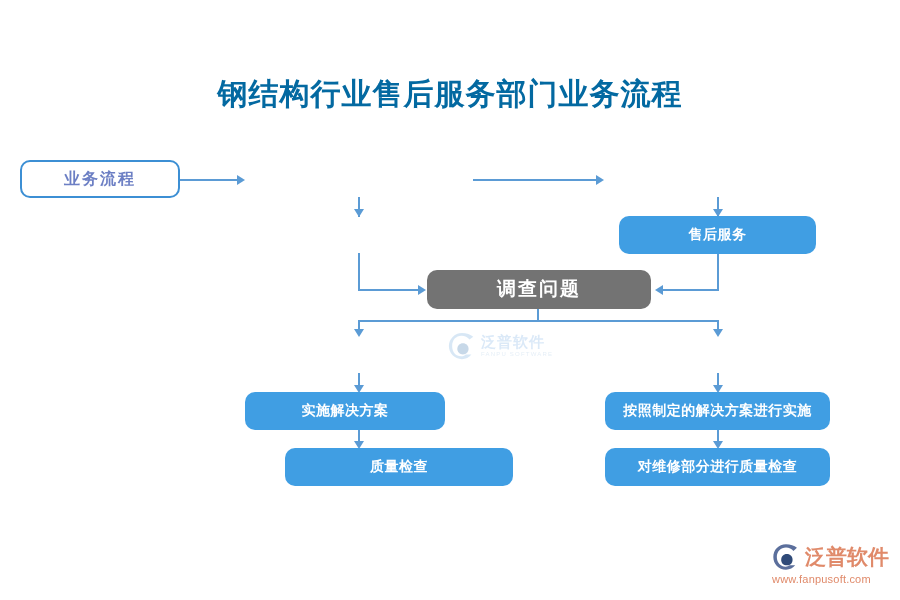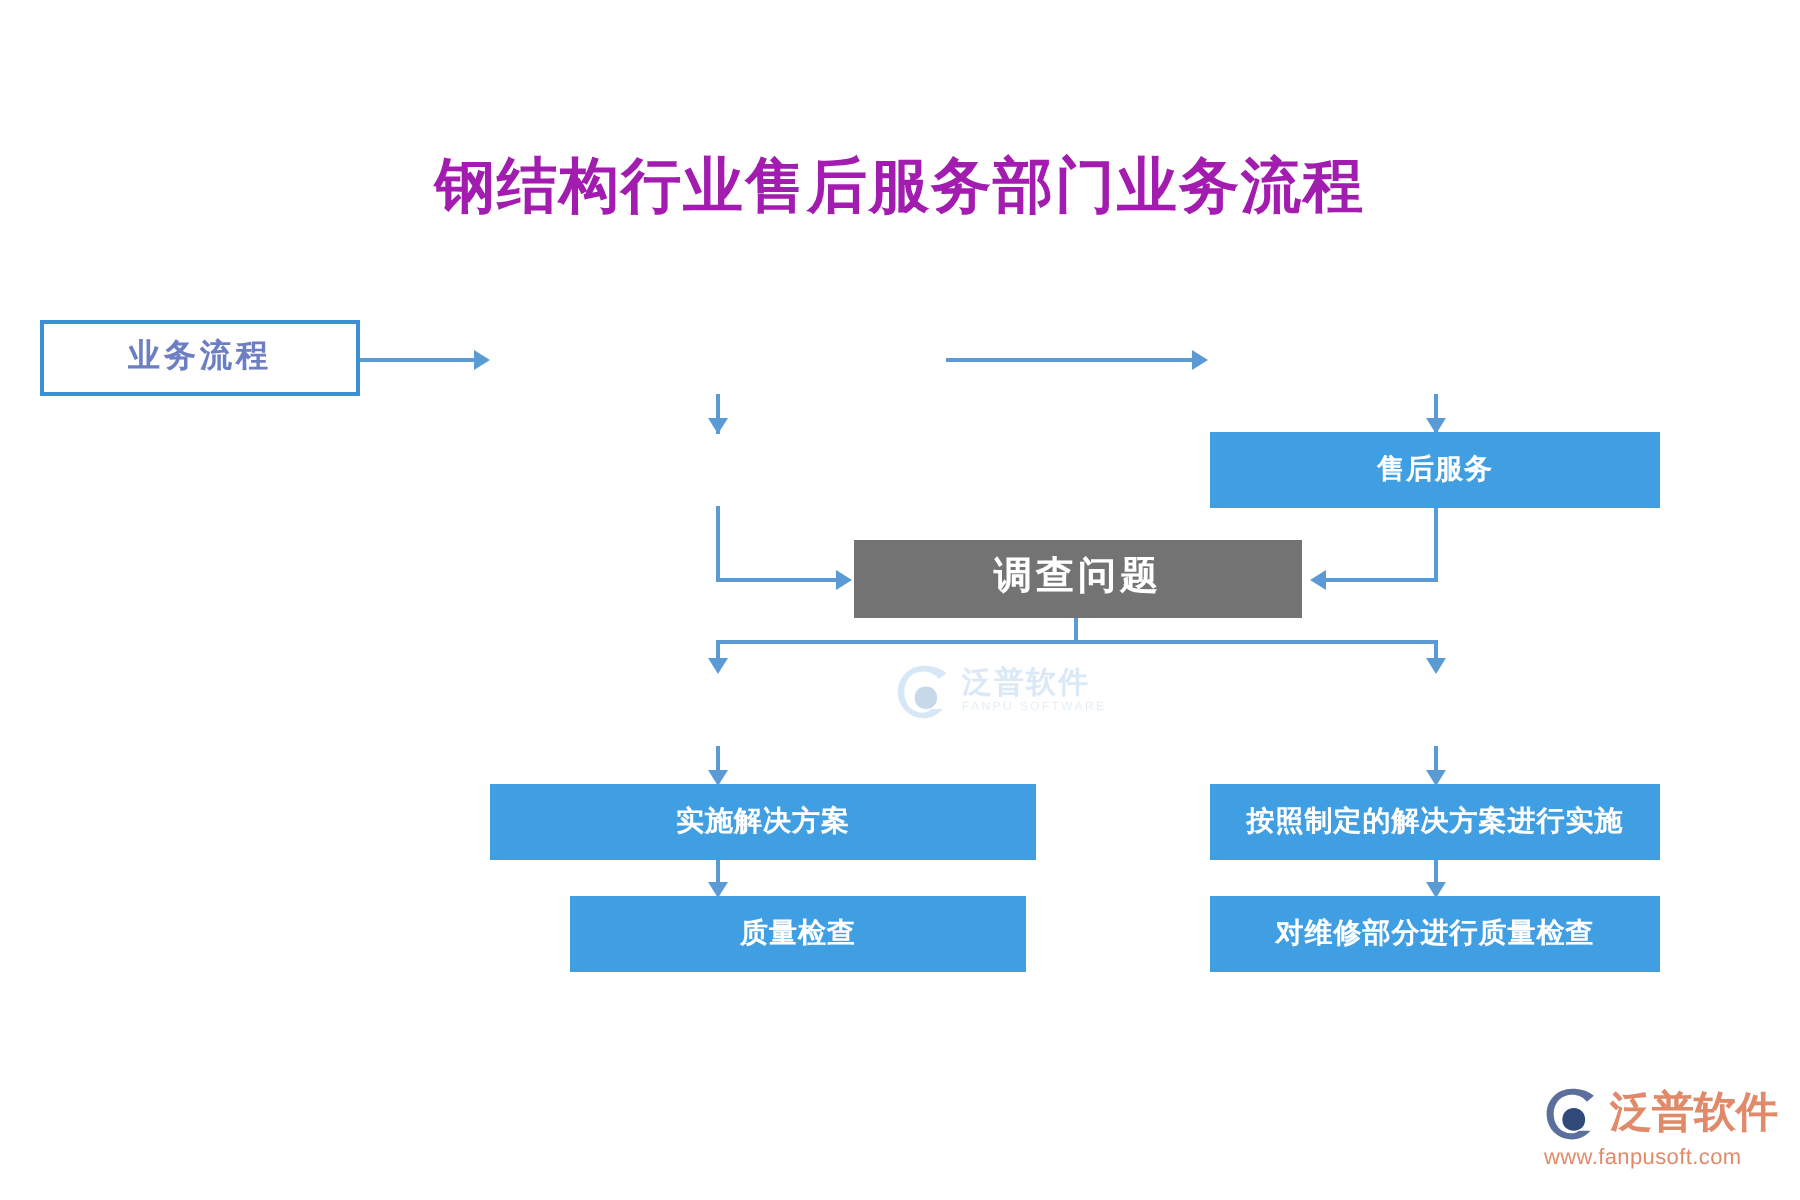--- a/index.html
+++ b/index.html
@@ -6,29 +6,29 @@
   body{
     width:900px;height:600px;overflow:hidden;background:#ffffff;
     font-family:"Liberation Sans","DejaVu Sans",sans-serif;
     -webkit-font-smoothing:antialiased;
   }
   #stage{position:relative;width:900px;height:600px;}
 
   
   .title{
     position:absolute;left:0;top:74px;width:900px;text-align:center;
-    font-size:30px;font-weight:bold;color:#a21caf;letter-spacing:1px;
+    font-size:30px;font-weight:bold;color:#0369a1;letter-spacing:1px;
     line-height:40px;white-space:nowrap;
   }
 
   
   .box{
     position:absolute;display:flex;align-items:center;justify-content:center;
     box-sizing:border-box;color:#ffffff;font-weight:bold;font-size:14px;
-    letter-spacing:.5px;line-height:1.1;white-space:nowrap;z-index:4;
+    letter-spacing:.5px;line-height:1.1;white-space:nowrap;z-index:4;border-radius:10px;
   }
   .box.blue{background:#409ee3;}
   .box.green{background:#737373;}
   .box.outline{
     background:#ffffff;border:2px solid #3c8fd4;color:#6c7fc4;
     font-size:16px;font-weight:bold;
   }
   .box.start-label{letter-spacing:2px;}
 
   
@@ -110,27 +110,27 @@
       <div class="wm-cn">泛普软件</div>
       <div class="wm-en">FANPU SOFTWARE</div>
     </div>
   </div>
 
   <div class="box outline start-label" style="left:20px;top:160px;width:160px;height:38px;">业务流程</div>
 
 
 
 
-  <div class="box blue" style="left:605px;top:216px;width:225px;height:38px;">售后服务</div>
+  <div class="box blue" style="left:619px;top:216px;width:197px;height:38px;">售后服务</div>
 
   <div class="box green" style="left:427px;top:270px;width:224px;height:39px;font-size:19px;letter-spacing:2px;">调查问题</div>
 
 
 
-  <div class="box blue" style="left:245px;top:392px;width:273px;height:38px;">实施解决方案</div>
+  <div class="box blue" style="left:245px;top:392px;width:200px;height:38px;">实施解决方案</div>
 
   <div class="box blue" style="left:605px;top:392px;width:225px;height:38px;">按照制定的解决方案进行实施</div>
 
   <div class="box blue" style="left:245px;top:448px;width:228px;height:38px;margin-left:40px;">质量检查</div>
 
   <div class="box blue" style="left:605px;top:448px;width:225px;height:38px;">对维修部分进行质量检查</div>
 
   <div class="logo">
     <div class="lg-row">
       <svg class="lg-mark" viewBox="0 0 64 64">

